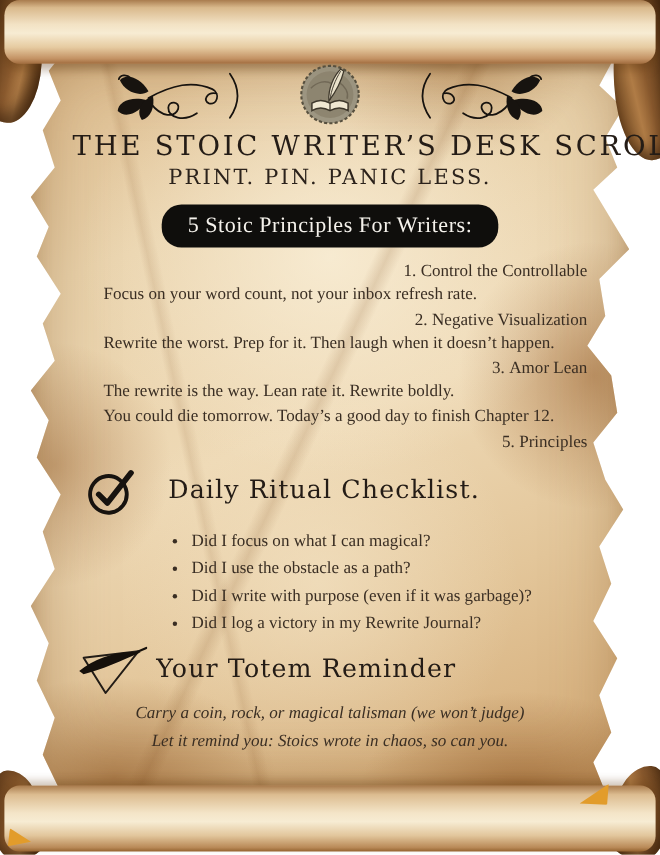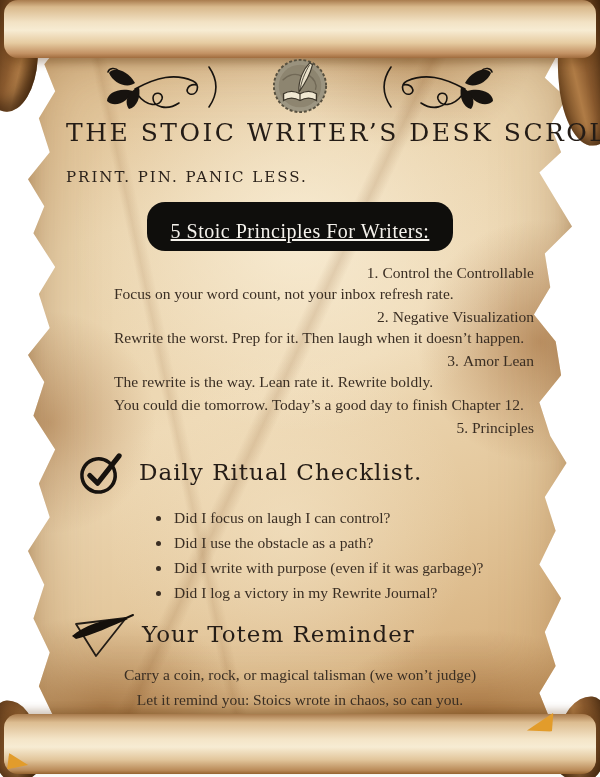--- a/index.html
+++ b/index.html
@@ -45,45 +45,45 @@
 
   
   .content{position:absolute;left:28px;top:44px;width:544px;height:676px;z-index:6;box-sizing:border-box;padding:16px 38px 0;}
   .ornaments{display:flex;align-items:center;justify-content:center;gap:38px;height:56px;margin-bottom:2px;}
   .flourish{width:128px;height:54px;}
   .flourish.mirror{transform:scaleX(-1);}
   .seal{width:58px;height:58px;margin-top:-4px;}
 
   .title{font-family:"DejaVu Serif", serif;text-align:center;font-size:25px;letter-spacing:2.5px;
          color:#241c16;line-height:30px;white-space:nowrap;}
-  .subtitle{font-family:"DejaVu Serif", serif;font-size:15px;letter-spacing:2px;
-         color:#2b221b;line-height:27px;margin-bottom:11px;margin-top:16px;}
+  .subtitle{font-family:"DejaVu Serif", serif;text-align:center;font-size:19px;letter-spacing:2px;
+         color:#2b221b;line-height:27px;margin-bottom:11px;}
 
   .banner-row{text-align:center;margin-bottom:11px;}
   .banner{display:inline-block;background:#0f0e0c;color:#f5f2ec;border-radius:18px;
-          padding:18px 24px 8px;font-size:20px;letter-spacing:.5px;font-family:"Liberation Serif", serif;text-decoration:underline;}
+          padding:8px 24px 8px;font-size:20px;letter-spacing:.5px;font-family:"Liberation Serif", serif;}
 
   .principles{font-size:15.5px;line-height:21px;color:#3a2e23;}
   .p-item{margin-bottom:2px;}
   .p-title-line{margin-left:16px;white-space:nowrap;text-align:right;}
   .p-num{margin-right:4px;}
-  .p-desc{margin-left:48px;white-space:nowrap;}
+  .p-desc{margin-left:28px;white-space:nowrap;}
 
   .section-row{display:flex;align-items:center;margin-top:8px;}
-  .check-row{margin-left:12px;height:52px;gap:14px;}
+  .check-row{margin-left:12px;height:52px;gap:28px;}
   .check-icon-svg{width:47px;height:47px;flex:0 0 auto;}
   .section-heading{font-family:"DejaVu Serif", serif;font-size:23px;letter-spacing:1px;color:#241c16;white-space:nowrap;}
 
   .bullets{margin:7px 0 0 0;padding-left:106px;font-size:15.5px;line-height:25px;color:#3a2e23;}
   .bullets li{padding-left:2px;}
 
   .totem-row{margin-left:2px;height:46px;gap:8px;margin-top:6px;}
   .plane-icon-svg{width:66px;height:52px;flex:0 0 auto;}
 
-  .final-lines{text-align:center;font-size:15.5px;line-height:25px;color:#3a2e23;margin-top:5px;}
+  .final-lines{text-align:center;font-size:15.5px;line-height:25px;color:#3a2e23;margin-top:5px;font-style:italic;}
 </style>
 </head>
 <body>
 
 <div class="page">
 
   <div class="curl curl-tl"></div>
   <div class="curl curl-tr"></div>
   <div class="curl curl-bl"></div>
   <div class="curl curl-br"></div>
@@ -166,21 +166,21 @@
 
     <div class="section-row check-row">
       <svg class="check-icon-svg" viewBox="0 0 48 48">
         <circle cx="21" cy="27" r="17" fill="none" stroke="#17130f" stroke-width="3.6" transform="rotate(-8 21 27)"></circle>
         <path d="M12,27 L20,35 L42,7" fill="none" stroke="#17130f" stroke-width="5.2" stroke-linecap="round" stroke-linejoin="round"></path>
       </svg>
       <span class="section-heading">Daily Ritual Checklist.</span>
     </div>
 
     <ul class="bullets">
-      <li>Did I focus on laugh I can control?</li>
+      <li>Did I focus on what I can magical?</li>
       <li>Did I use the obstacle as a path?</li>
       <li>Did I write with purpose (even if it was garbage)?</li>
       <li>Did I log a victory in my Rewrite Journal?</li>
     </ul>
 
     <div class="section-row totem-row">
       <svg class="plane-icon-svg" viewBox="0 0 66 52">
         <path d="M8,16 L58,10 L28,48 Z" fill="none" stroke="#221c16" stroke-width="1.8" stroke-linejoin="round"></path>
         <path d="M4,28 C18,16 40,9 60,11 C44,18 24,27 8,31 Z" fill="#15100b"></path>
         <path d="M56,11 L65,7" stroke="#15100b" stroke-width="2" stroke-linecap="round"></path>

